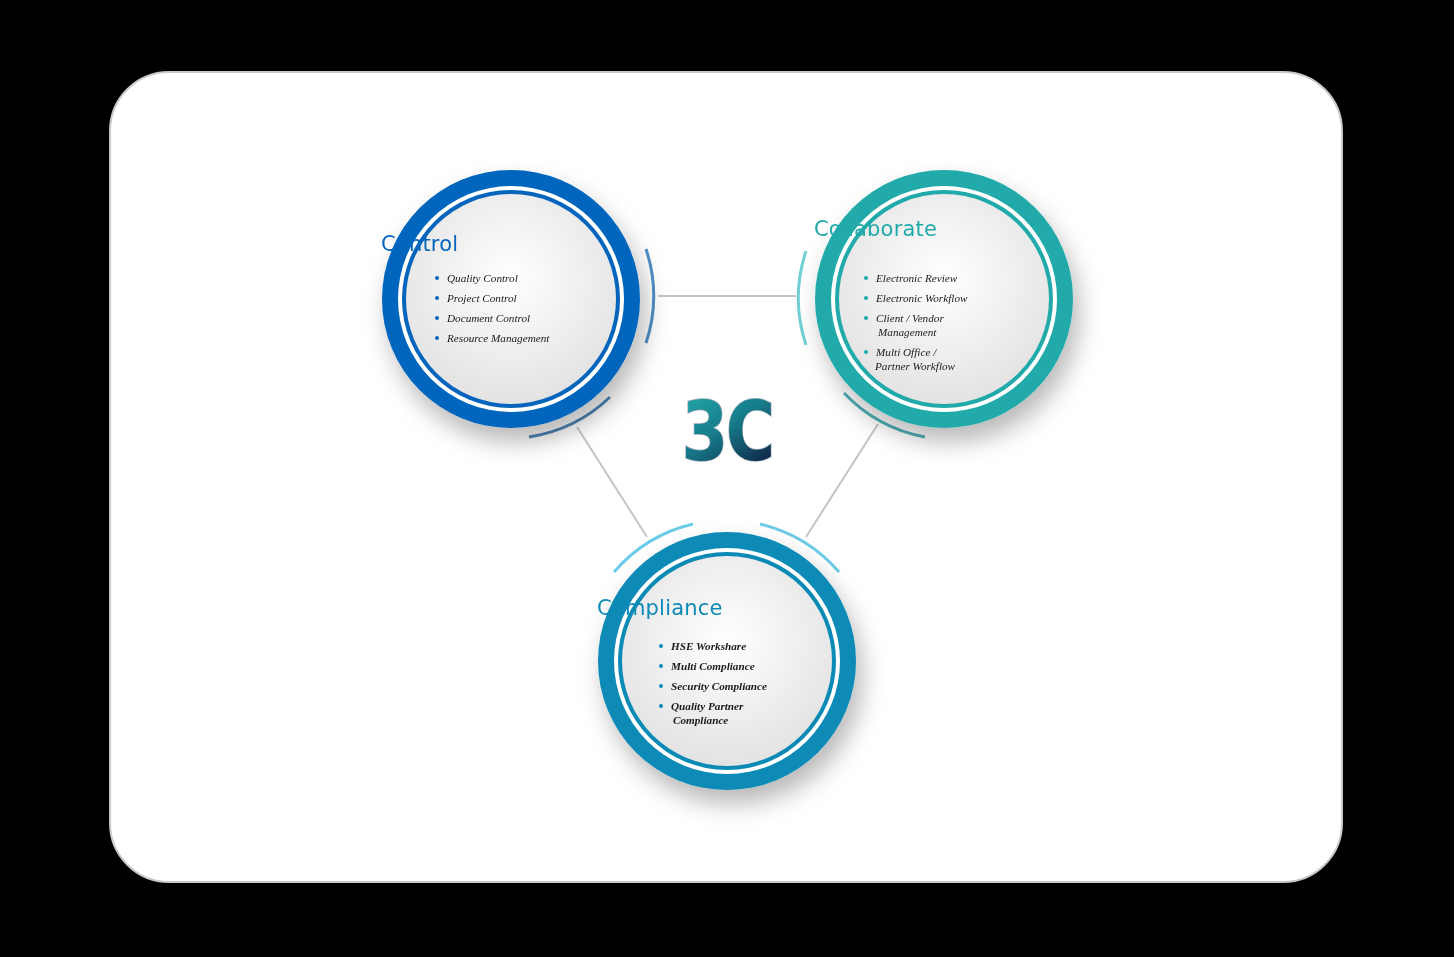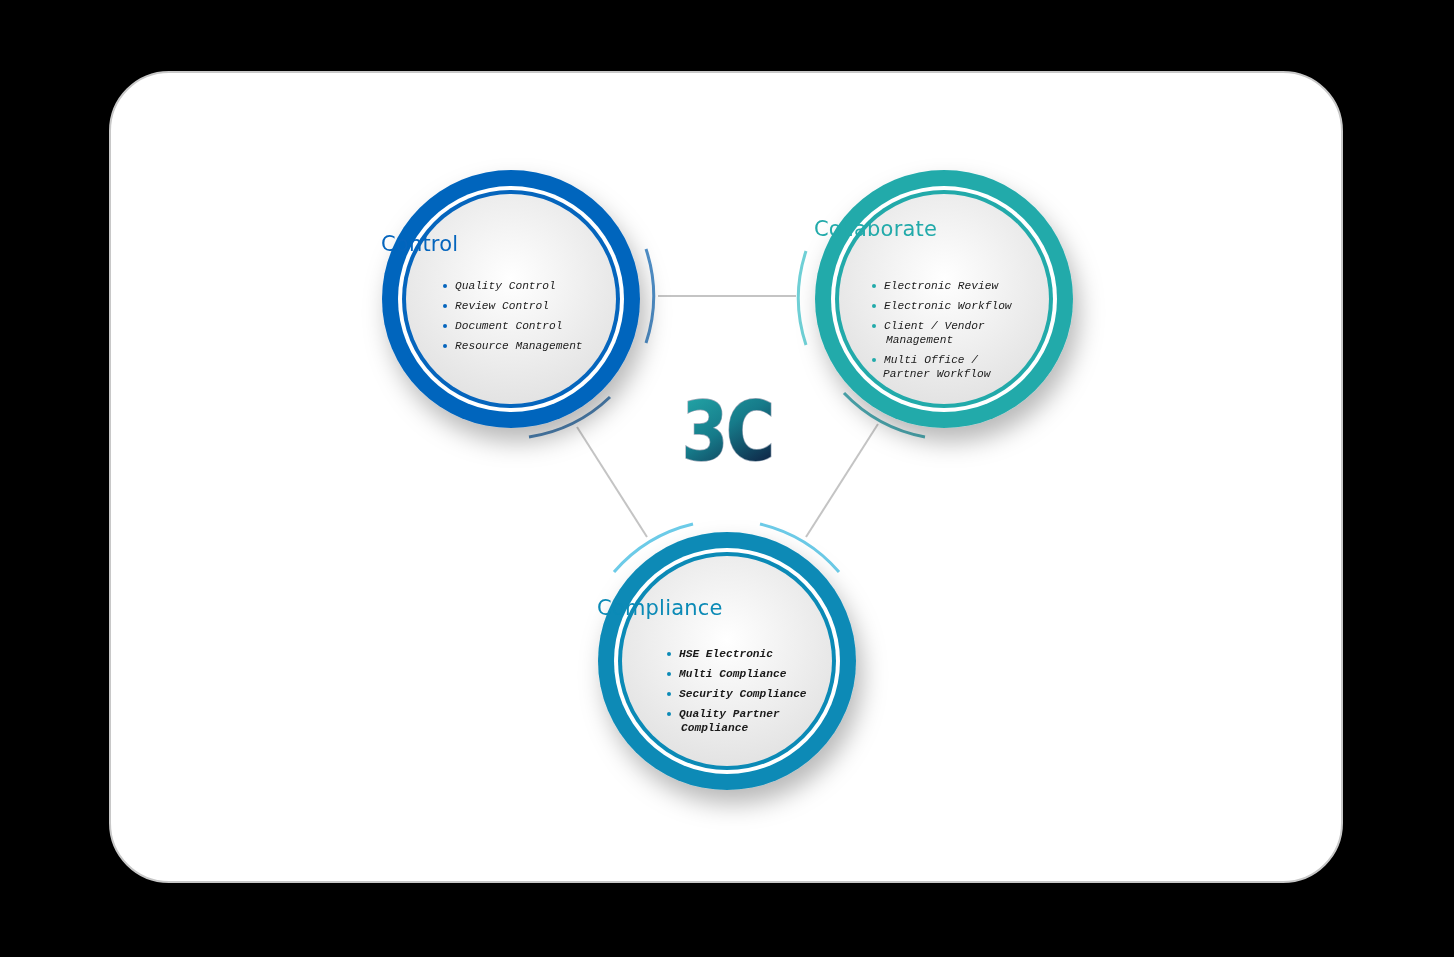--- a/index.html
+++ b/index.html
@@ -1,21 +1,21 @@
 <!DOCTYPE html>
 <html><head>
 <meta charset="utf-8">
 <style>
   html, body { margin:0; padding:0; }
   body { width:1454px; height:957px; background:#000000; position:relative; overflow:hidden; font-family:"Liberation Sans", sans-serif; }
   .card { position:absolute; left:109px; top:71px; width:1234px; height:812px; background:#ffffff; border:2px solid #c8c8c8; border-radius:60px; box-sizing:border-box; }
   svg.diagram { position:absolute; left:0; top:0; width:1454px; height:957px; }
   .node { position:absolute; width:260px; height:260px; border-radius:50%; }
   .node-title { position:absolute; width:260px; text-align:left; font-family:"DejaVu Sans", sans-serif; font-weight:normal; font-size:21px; letter-spacing:0.2px; }
-  .node-list { position:absolute; list-style:none; margin:8px; padding:0; font-family:Liberation Mono, monospace; font-style:italic; font-size:11.2px; color:#1a1a1a; }
+  .node-list { position:absolute; list-style:none; margin:0; padding:0; font-family:Liberation Serif, serif; font-style:italic; font-size:11.2px; color:#1a1a1a; }
   .node-list li { position:relative; padding-left:12px; margin-bottom:6px; line-height:14px; }
   .node-list li .bullet { position:absolute; left:0; top:5px; width:4px; height:4px; border-radius:50%; }
   .node-list li .line2 { display:block; padding-left:2px; }
 </style>
 </head>
 <body>
 
 <div class="card"></div>
 
 <svg class="diagram" viewBox="0 0 1454 957">
@@ -70,37 +70,37 @@
 
   <g>
     <text x="727" y="460" text-anchor="middle" font-family="DejaVu Sans, sans-serif" font-weight="bold" font-size="82" fill="url(#logoGrad)" stroke="#9aa9b8" stroke-width="1.5" paint-order="stroke" letter-spacing="-3" transform="translate(727 460) scale(0.82 1) translate(-727 -460)">3C</text>
   </g>
 </svg>
 
 <div class="node" style="left:381px; top:169px;">
   <div class="node-title" style="top:63px; color:#0565bd;">Control</div>
   <ul class="node-list" style="left:54px; top:102px;">
     <li><span class="bullet" style="background:#0565bd"></span><span>Quality Control</span></li>
-    <li><span class="bullet" style="background:#0565bd"></span><span>Review Control</span></li>
+    <li><span class="bullet" style="background:#0565bd"></span><span>Project Control</span></li>
     <li><span class="bullet" style="background:#0565bd"></span><span>Document Control</span></li>
     <li><span class="bullet" style="background:#0565bd"></span><span>Resource Management</span></li>
   </ul>
 </div>
 
 <div class="node" style="left:814px; top:169px;">
   <div class="node-title" style="top:48px; color:#22aaaa;">Collaborate</div>
   <ul class="node-list" style="left:50px; top:102px;">
     <li><span class="bullet" style="background:#22aaaa"></span><span>Electronic Review</span></li>
     <li><span class="bullet" style="background:#22aaaa"></span><span>Electronic Workflow</span></li>
     <li><span class="bullet" style="background:#22aaaa"></span><span>Client / Vendor</span><span class="line2">Management</span></li>
     <li><span class="bullet" style="background:#22aaaa"></span><span>Multi Office /</span><span class="line2" style="margin-left:-3px">Partner Workflow</span></li>
   </ul>
 </div>
 
 <div class="node" style="left:597px; top:531px;">
   <div class="node-title" style="top:65px; color:#0b8ab6;">Compliance</div>
   <ul class="node-list" style="left:62px; top:108px; font-weight:bold;">
-    <li><span class="bullet" style="background:#0b8ab6"></span><span>HSE Electronic</span></li>
+    <li><span class="bullet" style="background:#0b8ab6"></span><span>HSE Workshare</span></li>
     <li><span class="bullet" style="background:#0b8ab6"></span><span>Multi Compliance</span></li>
     <li><span class="bullet" style="background:#0b8ab6"></span><span>Security Compliance</span></li>
     <li><span class="bullet" style="background:#0b8ab6"></span><span>Quality Partner</span><span class="line2">Compliance</span></li>
   </ul>
 </div>
 
 </body></html>

